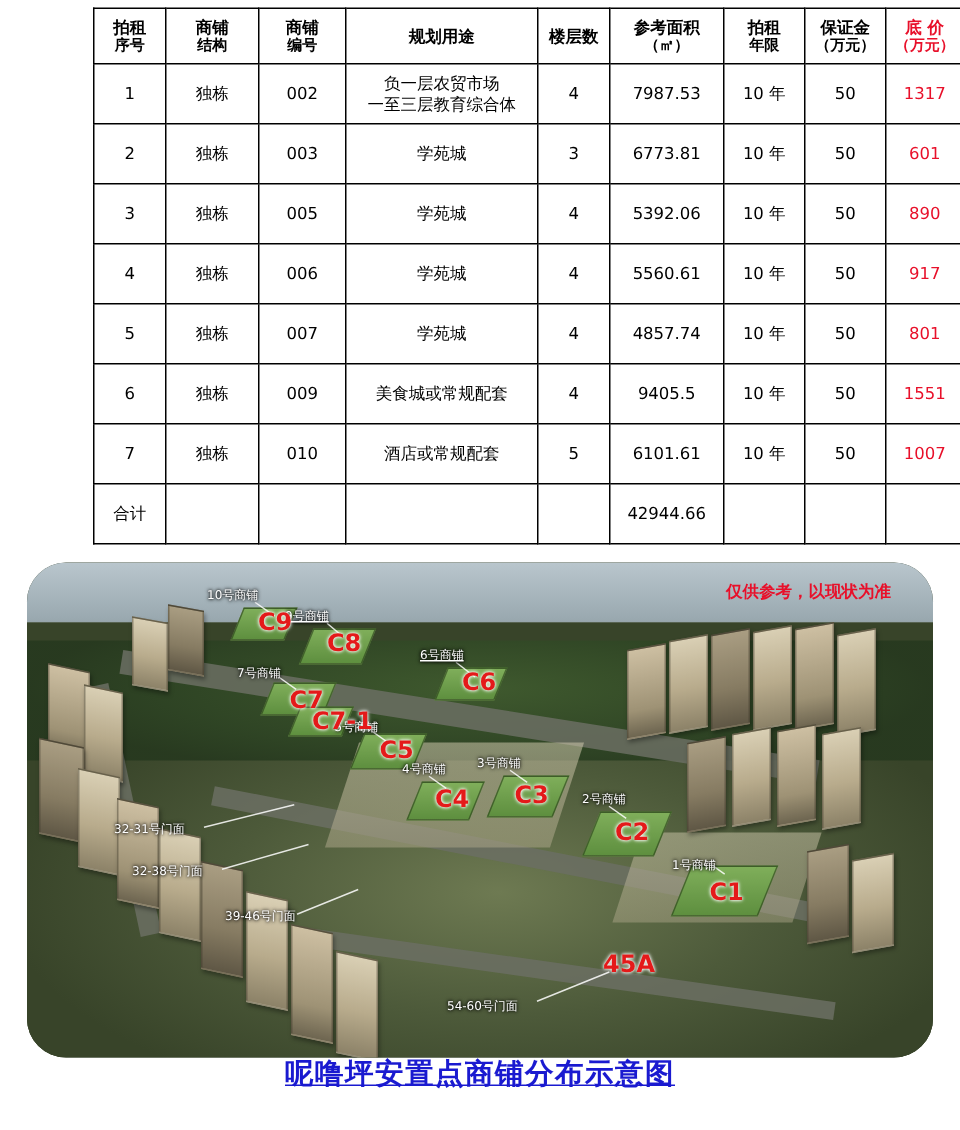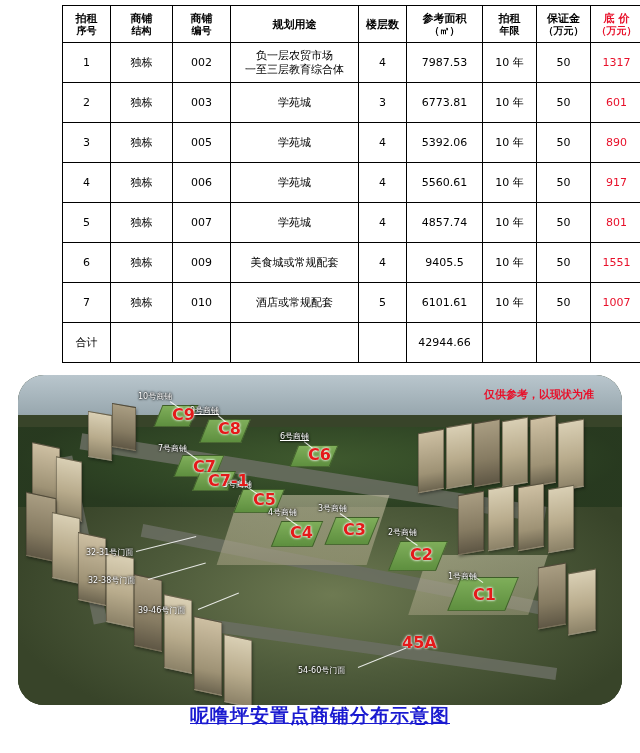--- a/index.html
+++ b/index.html
@@ -367,23 +367,23 @@
 
     <div class="lbl" style="left:120px; top:16px;">10号商铺</div>
     <div class="lbl" style="left:172px; top:30px;text-decoration:underline;">9号商铺</div>
     <div class="lbl" style="left:140px; top:68px;">7号商铺</div>
     <div class="lbl" style="left:262px; top:56px;text-decoration:underline;">6号商铺</div>
     <div class="lbl" style="left:205px; top:104px;">5号商铺</div>
     <div class="lbl" style="left:250px; top:132px;">4号商铺</div>
     <div class="lbl" style="left:300px; top:128px;">3号商铺</div>
     <div class="lbl" style="left:370px; top:152px;">2号商铺</div>
     <div class="lbl" style="left:430px; top:196px;">1号商铺</div>
-    <div class="lbl" style="left:68px; top:172px;">32-31号门面</div>
+    <div class="lbl" style="left:58px; top:172px;">32-31号门面</div>
     <div class="lbl" style="left:70px; top:200px;">32-38号门面</div>
-    <div class="lbl" style="left:120px; top:230px;">39-46号门面</div>
+    <div class="lbl" style="left:132px; top:230px;">39-46号门面</div>
     <div class="lbl" style="left:280px; top:290px;">54-60号门面</div>
 
     <div class="tag" style="left:154px; top:30px;">C9</div>
     <div class="tag" style="left:200px; top:44px;">C8</div>
     <div class="tag" style="left:175px; top:82px;">C7</div>
     <div class="tag" style="left:190px; top:96px;">C7-1</div>
     <div class="tag" style="left:290px; top:70px;">C6</div>
     <div class="tag" style="left:235px; top:115px;">C5</div>
     <div class="tag" style="left:272px; top:148px;">C4</div>
     <div class="tag" style="left:325px; top:145px;">C3</div>

